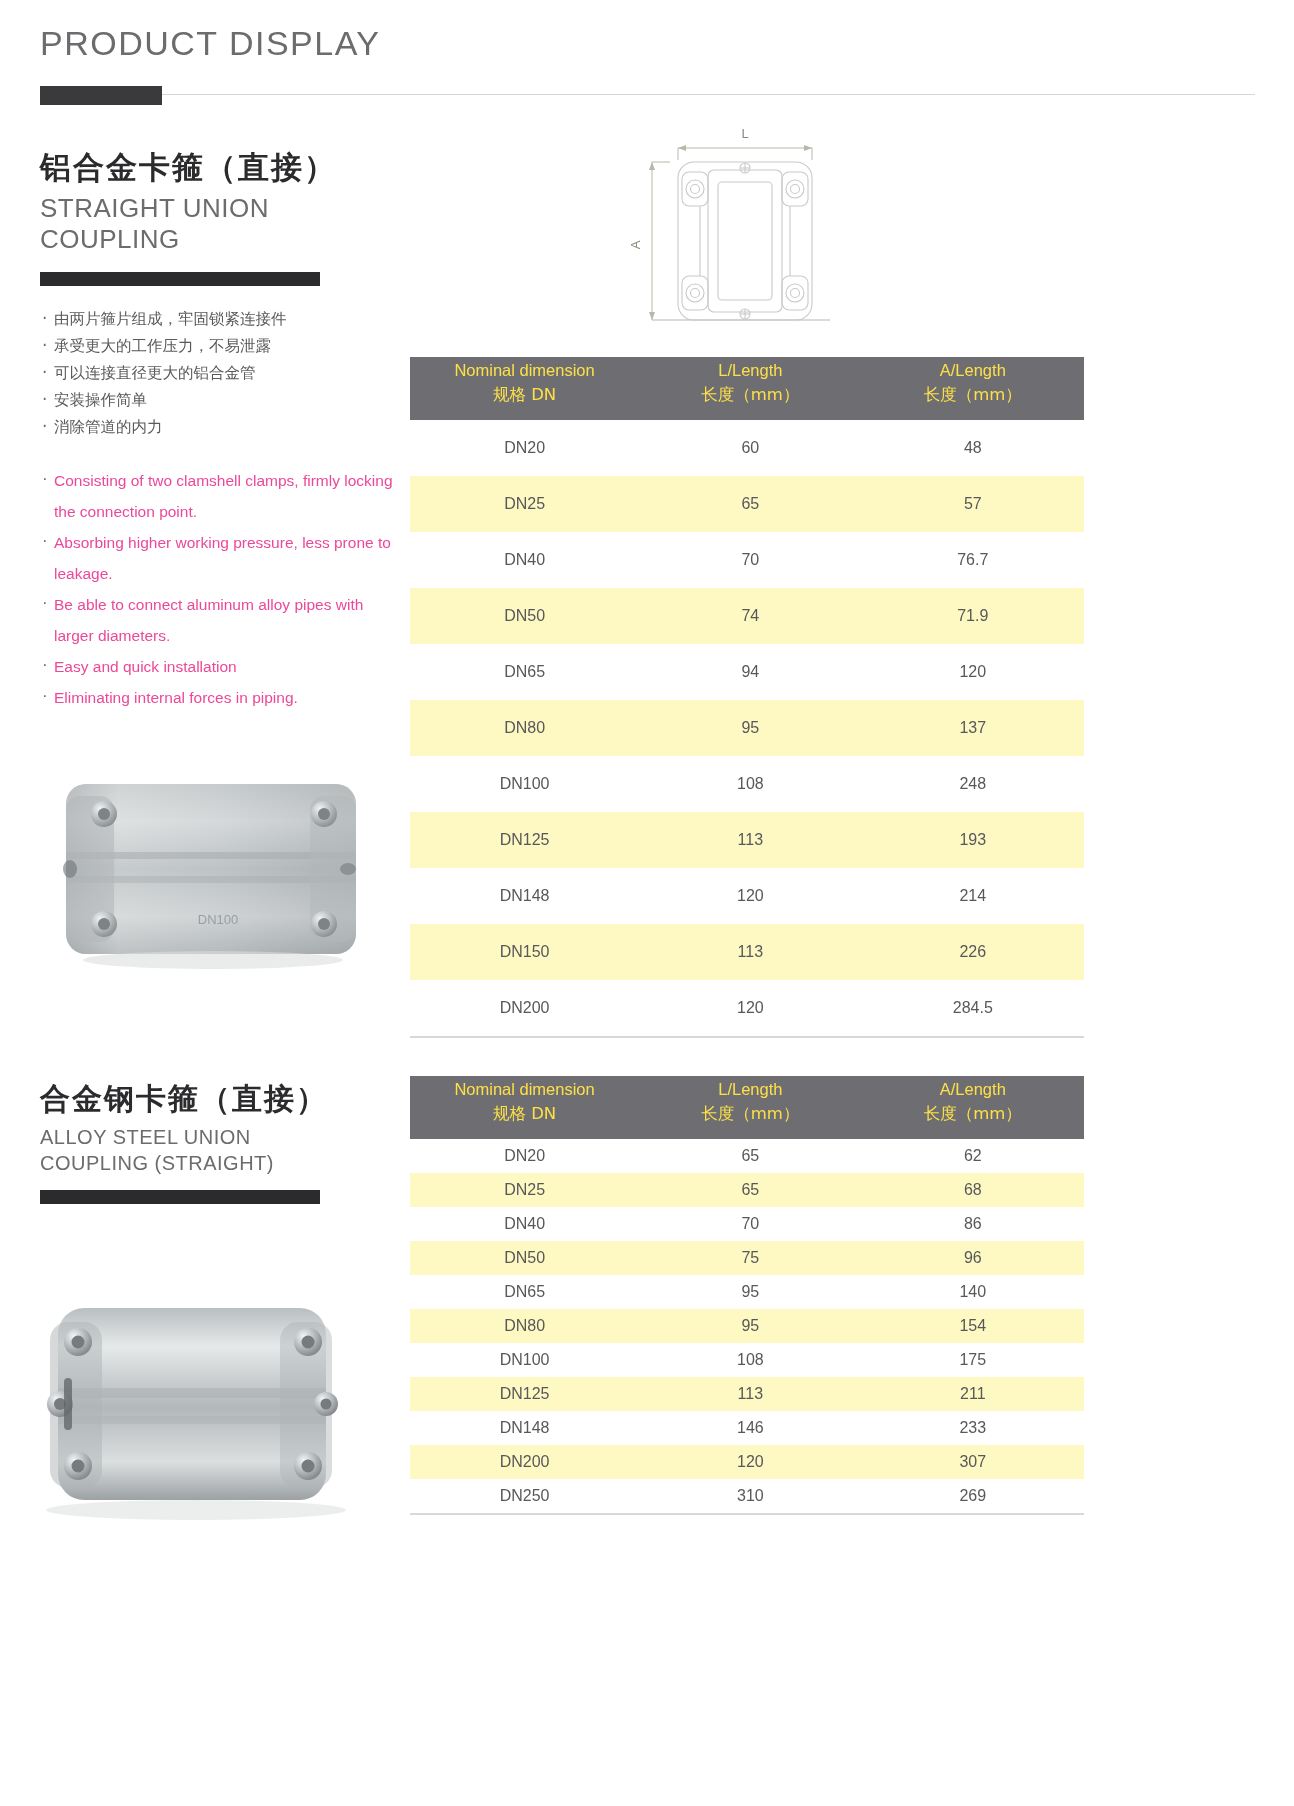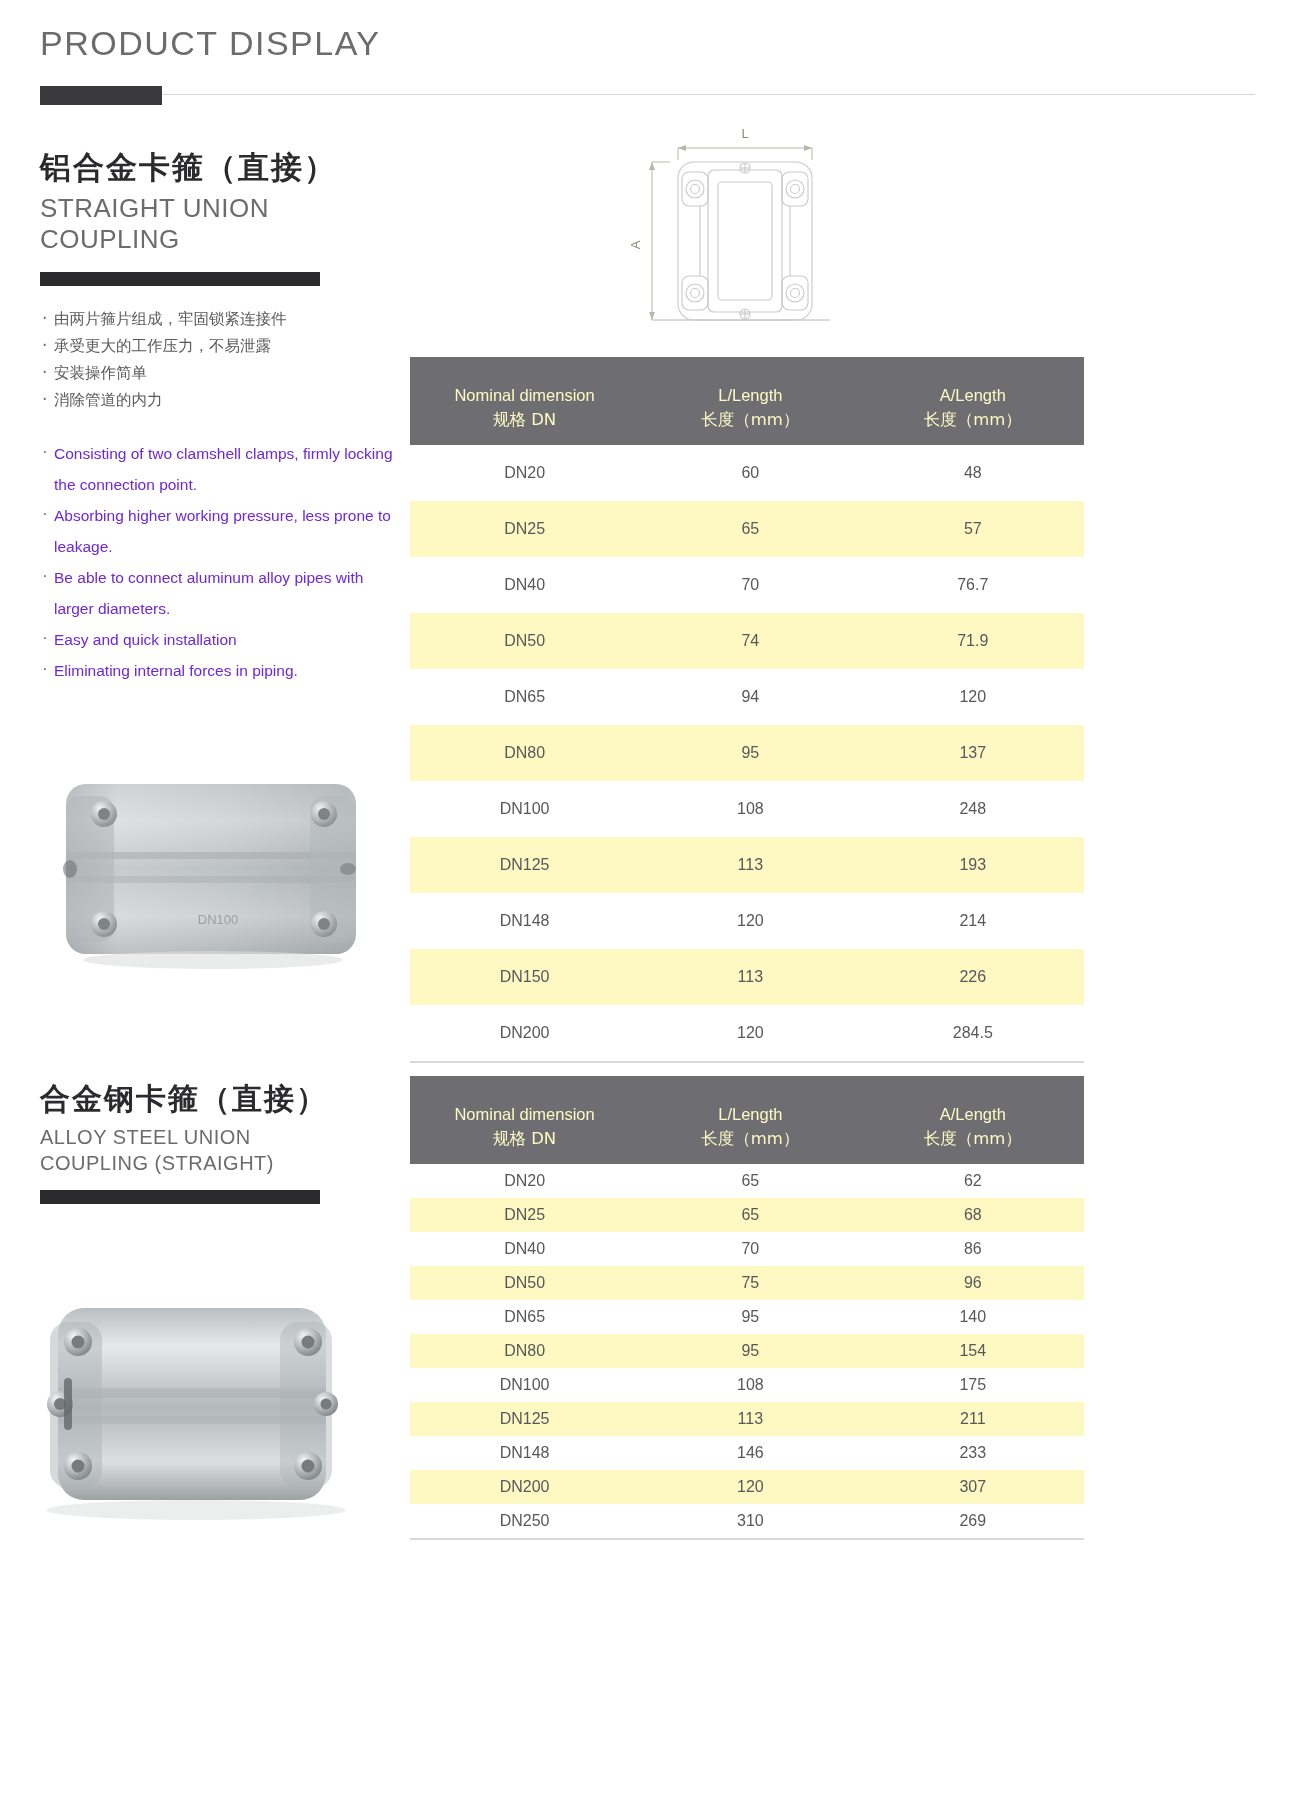--- a/index.html
+++ b/index.html
@@ -28,41 +28,41 @@
 
   .bullets-cn { margin-top:20px; }
   .bullets-cn li {
     list-style:none; font-size:15.5px; color:#5a5a5c; line-height:27px;
     padding-left:14px; position:relative; font-family:"DejaVu Sans", sans-serif;
   }
   .bullets-cn li:before { content:"·"; position:absolute; left:2px; top:-1px; font-size:17px; color:#6b6b6d; }
 
   .bullets-en { margin-top:24px; }
   .bullets-en li {
-    list-style:none; font-size:15.5px; color:#6d28d9; line-height:31px;
+    list-style:none; font-size:15.5px; color:#ec4899; line-height:31px;
     padding-left:14px; position:relative; text-indent:0;
   }
   .bullets-en li:before { content:"·"; position:absolute; left:2px; top:-2px; font-size:17px; color:#6b6b6d; }
 
   
   .photo1 { position:absolute; left:48px; top:752px; width:330px; height:230px; }
   .photo2 { position:absolute; left:18px; top:1270px; width:375px; height:260px; }
 
   
   .tech-draw { position:absolute; left:630px; top:120px; width:240px; height:225px; }
 
   
   .spec-table { position:absolute; border-collapse:collapse; }
   #table1 { left:410px; top:357px; width:674px; }
   #table2 { left:410px; top:1076px; width:674px; }
 
   .spec-table table { width:100%; border-collapse:collapse; table-layout:fixed; }
   .spec-table thead th {
-    background:#6e6e72; color:#fef9c3; font-weight:400;
-    padding:27px 0 13px; text-align:center; font-size:16.5px; line-height:1.45;
+    background:#6e6e72; color:#fde047; font-weight:400;
+    padding:2px 0 13px; text-align:center; font-size:16.5px; line-height:1.45;
     font-family:"DejaVu Sans", sans-serif;
   }
   .spec-table thead th .th-en { display:block; font-family:"Liberation Sans", sans-serif; font-size:16.5px; }
   .spec-table thead th .th-cn { display:block; font-size:16.5px; }
 
   .spec-table tbody td {
     text-align:center; color:#58585a; font-size:16px; border:none;
   }
   #table1 tbody td { padding:19px 0; }
   #table2 tbody td { padding:8px 0; }
@@ -138,20 +138,21 @@
 </div>
 
 <div class="sec1-left">
   <div class="cn-title">铝合金卡箍（直接）</div>
   <div class="en-title">STRAIGHT UNION COUPLING</div>
   <div class="bar-dark"></div>
 
   <ul class="bullets-cn">
     <li>由两片箍片组成，牢固锁紧连接件</li>
     <li>承受更大的工作压力，不易泄露</li>
+    <li>可以连接直径更大的铝合金管</li>
     <li>安装操作简单</li>
     <li>消除管道的内力</li>
   </ul>
 
   <ul class="bullets-en">
     <li>Consisting of two clamshell clamps, firmly locking the connection point.</li>
     <li>Absorbing higher working pressure, less prone to leakage.</li>
     <li>Be able to connect aluminum alloy pipes with larger diameters.</li>
     <li>Easy and quick installation</li>
     <li>Eliminating internal forces in piping.</li>

